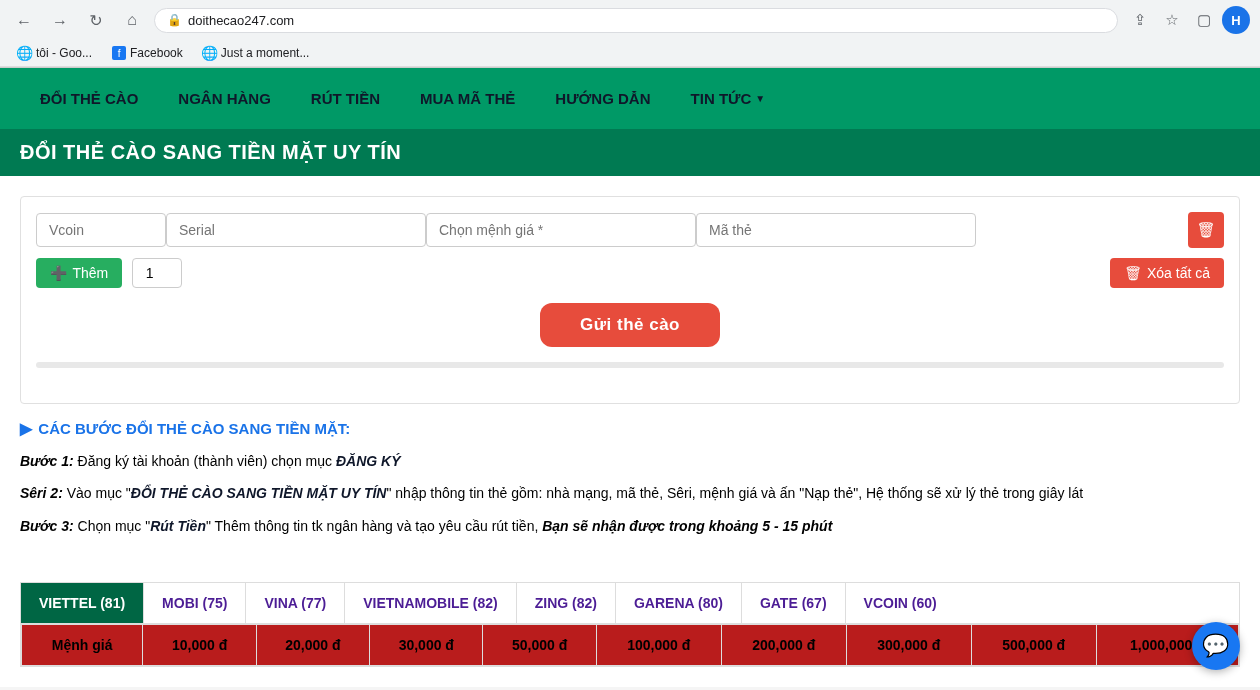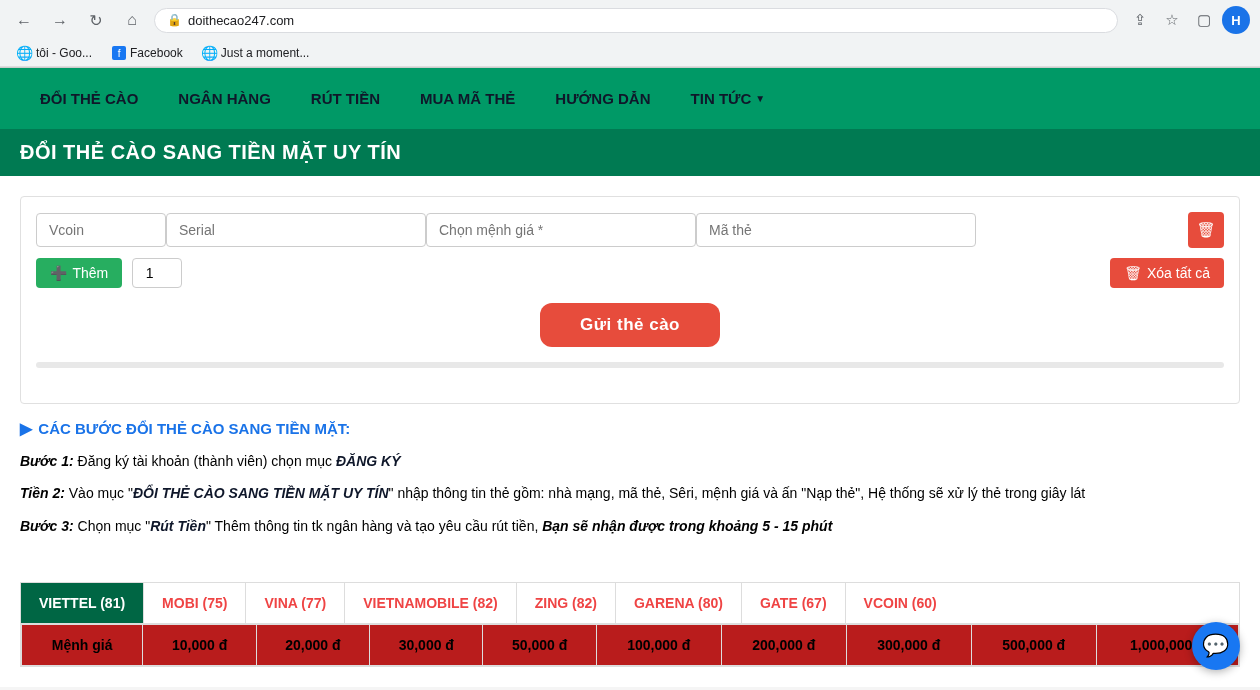--- a/index.html
+++ b/index.html
@@ -279,21 +279,21 @@
       display: flex;
       flex-wrap: wrap;
       border-bottom: 1px solid #ddd;
     }
     .tab-item {
       padding: 12px 18px;
       cursor: pointer;
       font-size: 14px;
       font-weight: bold;
       border-right: 1px solid #ddd;
-      color: #ef4444;
+      color: #4c1d95;
       background: white;
       white-space: nowrap;
     }
     .tab-item.active {
       background: #006644;
       color: white;
     }
     .tab-item:last-child { border-right: none; }
 
     
@@ -450,21 +450,21 @@
         <span>CÁC BƯỚC ĐỔI THẺ CÀO SANG TIỀN MẶT:</span>
       </div>
 
       <div class="step">
         <strong><em>Bước 1:</em></strong>
         <span> Đăng ký tài khoản (thành viên) chọn mục </span>
         <span class="step-highlight">ĐĂNG KÝ</span>
       </div>
 
       <div class="step">
-        <strong><em>Tiền 2:</em></strong>
+        <strong><em>Sêri 2:</em></strong>
         <span> Vào mục "</span><span class="step-highlight">ĐỔI THẺ CÀO SANG TIỀN MẶT UY TÍN</span><span>" nhập thông tin thẻ gồm: nhà mạng, mã thẻ, Sêri, mệnh giá và ấn "Nạp thẻ", Hệ thống sẽ xử lý thẻ trong giây lát</span>
       </div>
 
       <div class="step">
         <strong><em>Bước 3:</em></strong>
         <span> Chọn mục "</span><span class="step-highlight">Rút Tiền</span><span>" Thêm thông tin tk ngân hàng và tạo yêu cầu rút tiền, <strong>Bạn sẽ nhận được trong khoảng 5 - 15 phút</strong></span>
       </div>
 
     </div>
 

